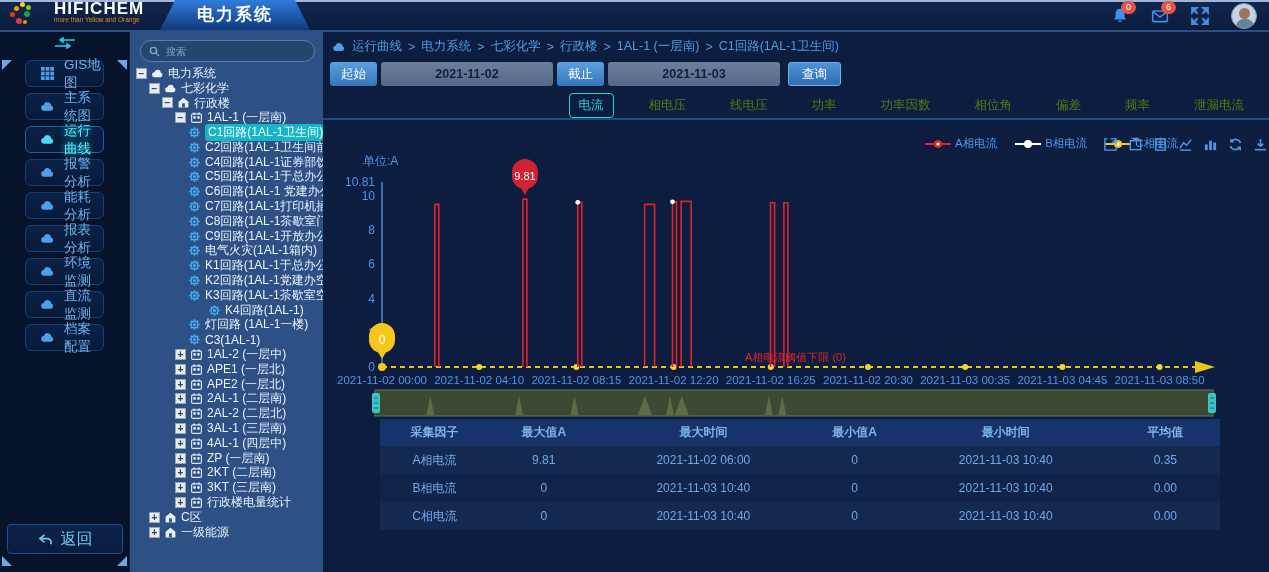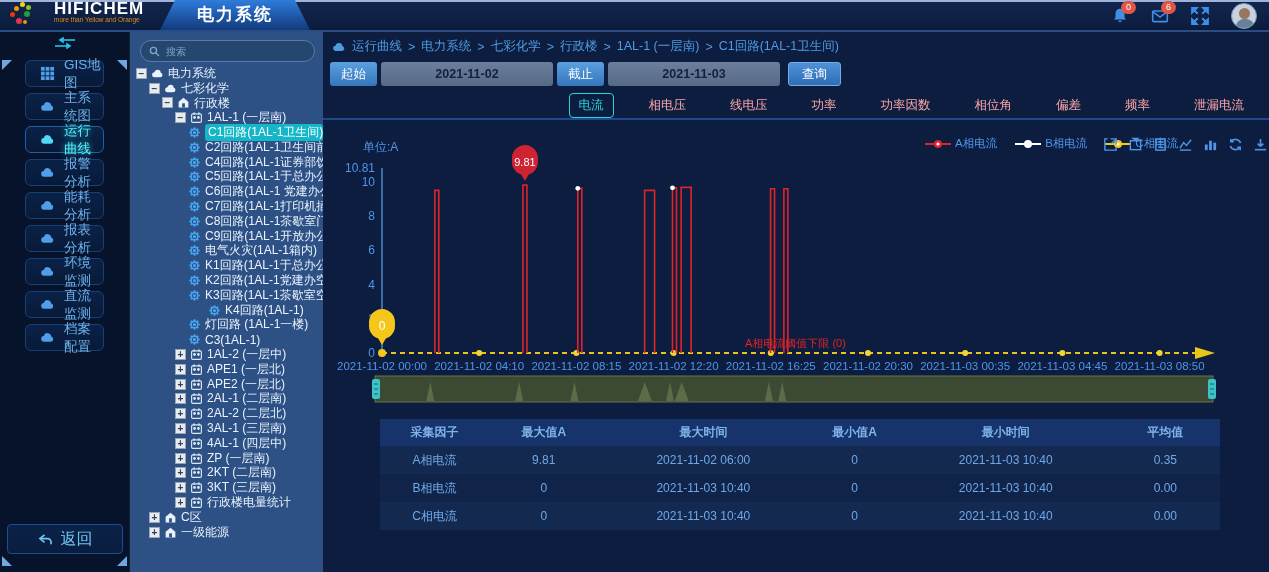--- a/index.html
+++ b/index.html
@@ -73,29 +73,29 @@
   .datebar { position:absolute; left:330px; top:62px; display:flex; align-items:center; gap:4px; }
   .dlabel { height:24px; padding:0 11px; background:linear-gradient(#5aa0e0,#3576bb); border-radius:3px;
     color:#fff; font-size:12.5px; line-height:24px; cursor:pointer; }
   .dfield { width:172px; height:24px; background:linear-gradient(#6b7f9d,#566a88); border-radius:3px;
     color:#141f3c; font-size:12.5px; font-weight:bold; text-align:center; line-height:24px; cursor:pointer; }
   .qbtn { margin-left:4px; height:24px; padding:0 13px; background:linear-gradient(#4d92d8,#2f6cb4); border:1px solid #6db0e8;
     border-radius:3px; color:#fff; font-size:12.5px; line-height:22px; cursor:pointer; }
 
   .tabsrow { position:absolute; left:323px; top:92px; width:946px; height:28px; border-bottom:2px solid #1c4a8c;
     display:flex; justify-content:flex-end; align-items:center; gap:26px; padding-right:16px; }
-  .tab { color:#fca5a5; font-size:12.5px; cursor:pointer; padding:3px 9px; }
+  .tab { color:#4d7c0f; font-size:12.5px; cursor:pointer; padding:3px 9px; }
   .tab.active { color:#2bd3d8; border:1px solid #2bd3d8; border-radius:4px; }
 
   .legend { position:absolute; left:925px; top:136px; display:flex; gap:18px; align-items:center; }
   .litem { display:flex; align-items:center; gap:4px; color:#4f95e8; font-size:11.5px; cursor:pointer; }
   .toolbox { position:absolute; left:1103px; top:137px; display:flex; gap:10px; align-items:center; }
   .tbicon { width:15px; height:15px; color:#4f95e8; cursor:pointer; }
 
-  .chart-wrap { position:absolute; left:325px; top:130px; width:940px; height:282px; }
+  .chart-wrap { position:absolute; left:325px; top:144px; width:940px; height:282px; }
   .datatable { position:absolute; left:380px; top:419px; width:840px; font-size:12px; }
   .trow { display:grid; grid-template-columns:13% 13% 25% 11% 25% 13%; align-items:center; height:28px; text-align:center; color:#6fa8e8; }
   .trow.thead { background:#16336b; height:27px; font-weight:bold; color:#7fb3ea; }
   .trow.r0 { background:#14294f; }
   .trow.r1 { background:#102349; }
 </style>
 </head>
 <body>
 
 <div id="app">

